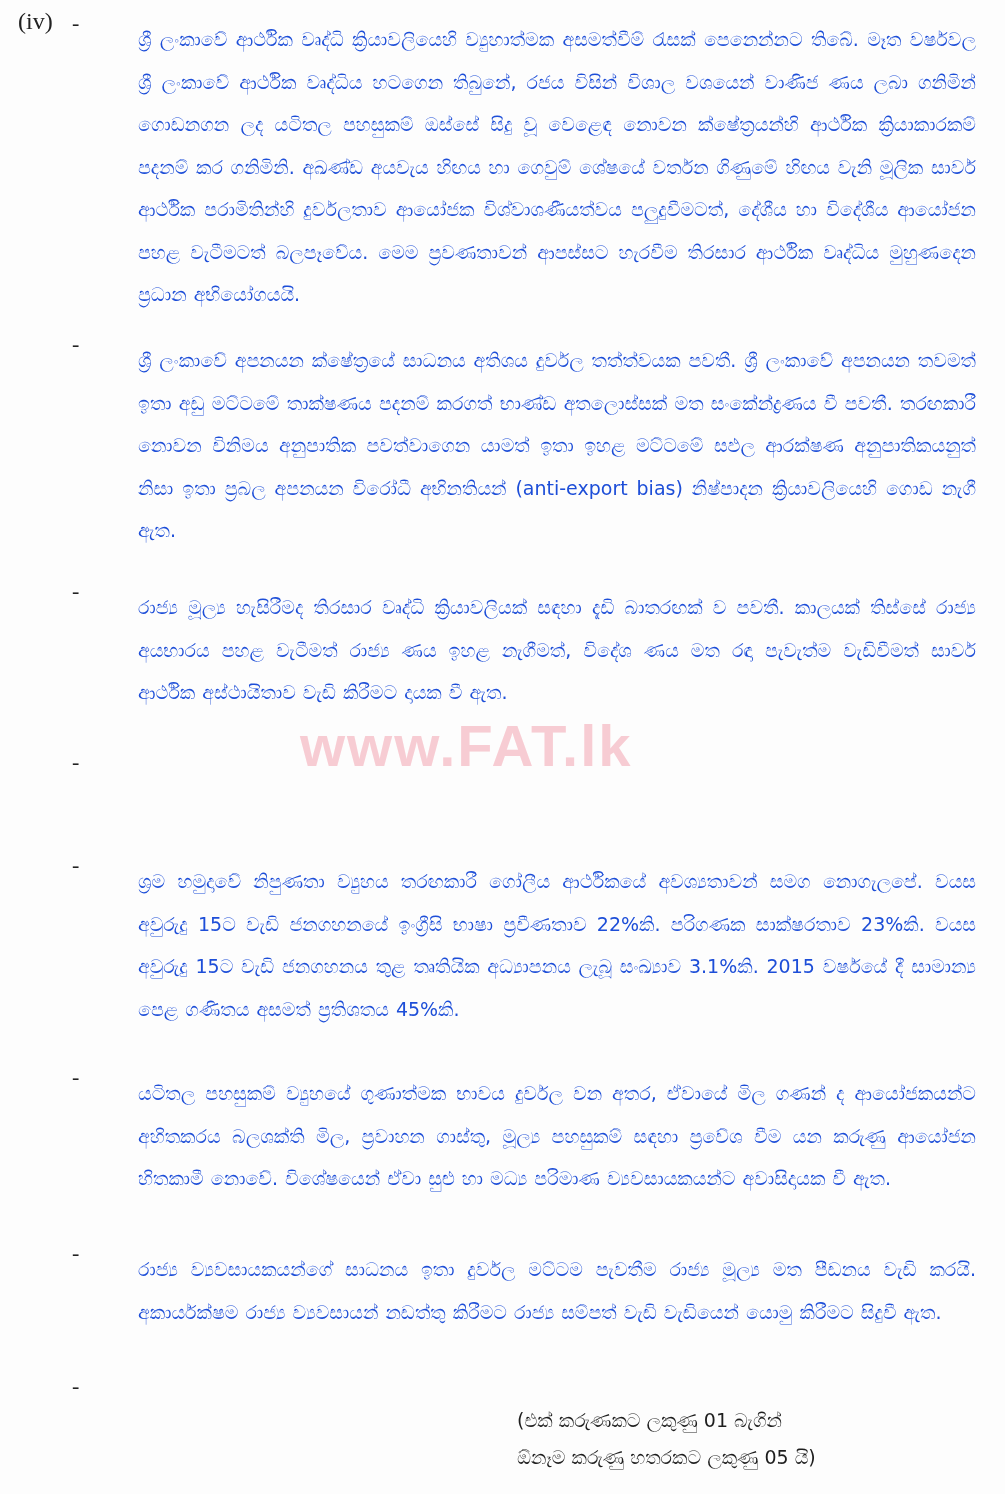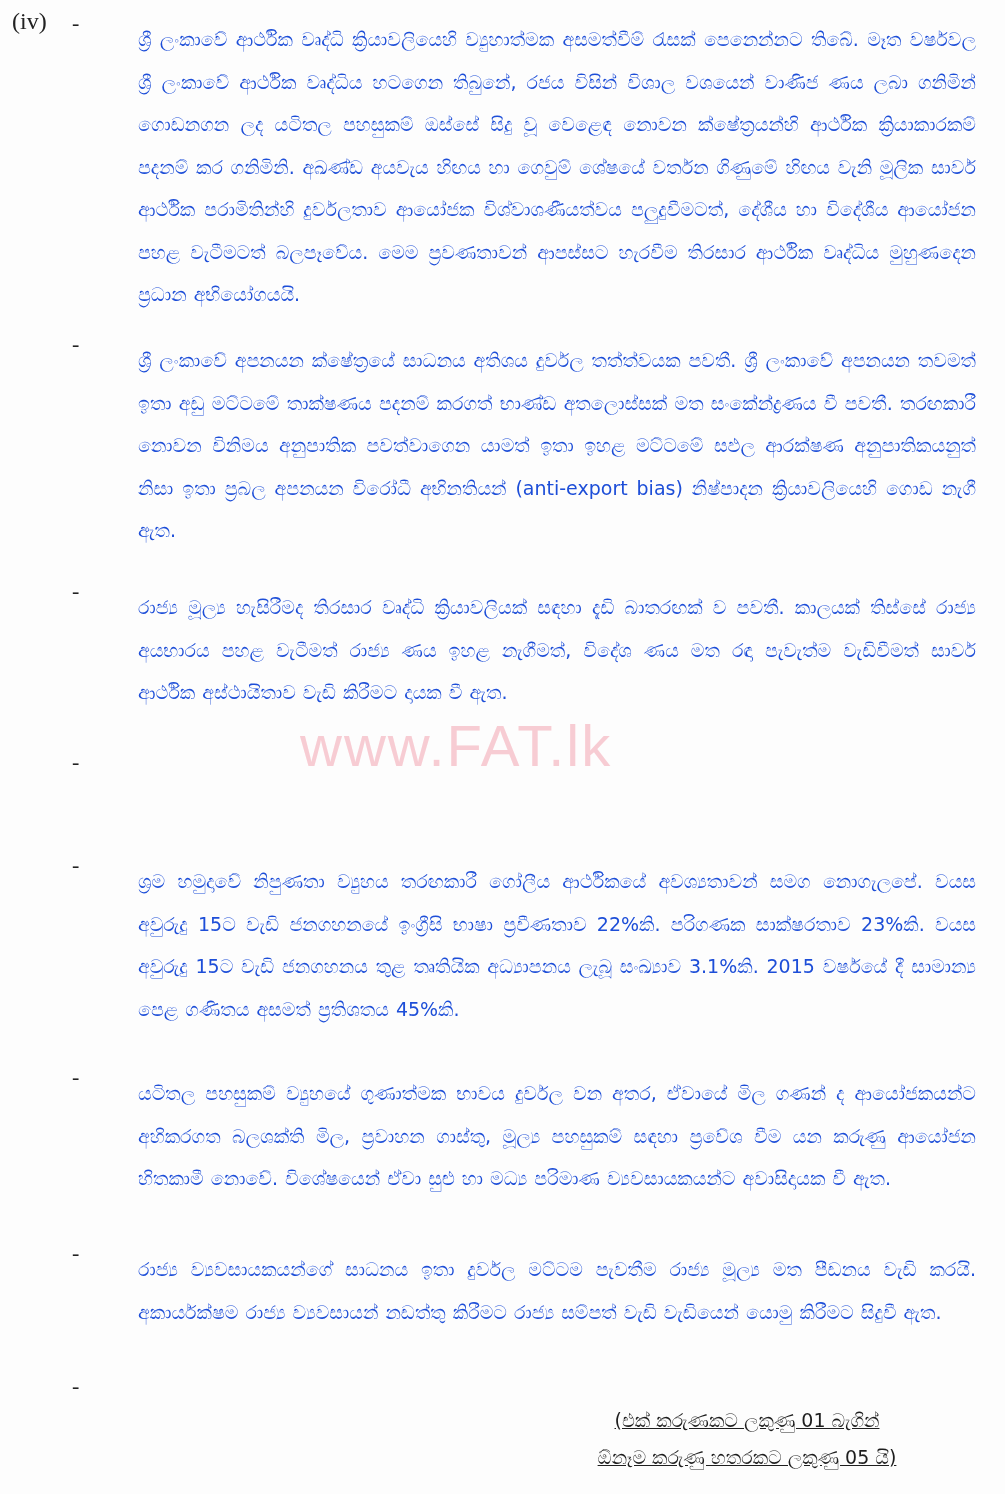--- a/index.html
+++ b/index.html
@@ -20,31 +20,31 @@
       left: 0; top: 0;
       width: 1005px;
       height: 1494px;
       background: #fdfdfd;
     }
     .watermark {
       position: absolute;
       left: 300px;
       top: 712px;
       font-family: "Liberation Sans", sans-serif;
-      font-weight: normal;
+      font-weight: bold;
       font-size: 58px;
       letter-spacing: 2px;
       color: #f7c4cc;
       opacity: 0.85;
       z-index: 0;
       white-space: nowrap;
     }
     .question-label {
       position: absolute;
-      left: 12px;
+      left: 18px;
       top: 8px;
       font-family: "Liberation Serif", serif;
       font-size: 24px;
       color: #222;
       z-index: 2;
     }
     .item {
       position: absolute;
       left: 0;
       width: 1005px;
@@ -68,26 +68,25 @@
       line-height: 42.5px;
       text-align: justify;
       color: #1d4ed8;
       word-spacing: 1px;
     }
     .marks-note {
       position: absolute;
       right: 28px;
       top: 1402px;
       width: 460px;
-      text-align: center;
+      text-align: left;
       font-size: 19px;
       line-height: 37px;
       color: #1e1e1e;
       z-index: 2;
-      text-decoration: underline;
     }
     .marks-note div { display: block; }
   </style>
 </head>
 <body>
 
 <div class="page">
 
   <div class="watermark">www.FAT.lk</div>
 
@@ -112,21 +111,21 @@
     <span class="bullet">-</span>
   </div>
 
   <div class="item" style="top:844px; height:190px;">
     <span class="bullet">-</span>
     <div class="item-text">ශ්‍රම හමුදාවේ නිපුණතා ව්‍යුහය තරඟකාරී ගෝලීය ආර්ථිකයේ අවශ්‍යතාවන් සමග නොගැලපේ. වයස අවුරුදු 15ට වැඩි ජනගහනයේ ඉංග්‍රීසි භාෂා ප්‍රවීණතාව 22%කි. පරිගණක සාක්ෂරතාව 23%කි. වයස අවුරුදු 15ට වැඩි ජනගහනය තුළ තෘතියික අධ්‍යාපනය ලැබූ සංඛ්‍යාව 3.1%කි. 2015 වර්ෂයේ දී සාමාන්‍ය පෙළ ගණිතය අසමත් ප්‍රතිශතය 45%කි.</div>
   </div>
 
   <div class="item" style="top:1056px; height:150px;">
     <span class="bullet">-</span>
-    <div class="item-text">යටිතල පහසුකම් ව්‍යුහයේ ගුණාත්මක භාවය දුර්වල වන අතර, ඒවායේ මිල ගණන් ද ආයෝජකයන්ට අහිකරගත බලශක්ති මිල, ප්‍රවාහන ගාස්තු, මූල්‍ය පහසුකම් සඳහා ප්‍රවේශ වීම යන කරුණු ආයෝජන හිතකාමී නොවේ. විශේෂයෙන් ඒවා සුළු හා මධ්‍ය පරිමාණ ව්‍යවසායකයන්ට අවාසිදායක වී ඇත.</div>
+    <div class="item-text">යටිතල පහසුකම් ව්‍යුහයේ ගුණාත්මක භාවය දුර්වල වන අතර, ඒවායේ මිල ගණන් ද ආයෝජකයන්ට අහිතකරය බලශක්ති මිල, ප්‍රවාහන ගාස්තු, මූල්‍ය පහසුකම් සඳහා ප්‍රවේශ වීම යන කරුණු ආයෝජන හිතකාමී නොවේ. විශේෂයෙන් ඒවා සුළු හා මධ්‍ය පරිමාණ ව්‍යවසායකයන්ට අවාසිදායක වී ඇත.</div>
   </div>
 
   <div class="item" style="top:1232px; height:120px;">
     <span class="bullet">-</span>
     <div class="item-text">රාජ්‍ය ව්‍යවසායකයන්ගේ සාධනය ඉතා දුර්වල මට්ටම පැවතීම රාජ්‍ය මූල්‍ය මත පීඩනය වැඩි කරයි. අකාර්යක්ෂම රාජ්‍ය ව්‍යවසායන් නඩත්තු කිරීමට රාජ්‍ය සම්පත් වැඩි වැඩියෙන් යොමු කිරීමට සිදුවී ඇත.</div>
   </div>
 
   <div class="item" style="top:1365px; height:40px;">
     <span class="bullet">-</span>
   </div>

